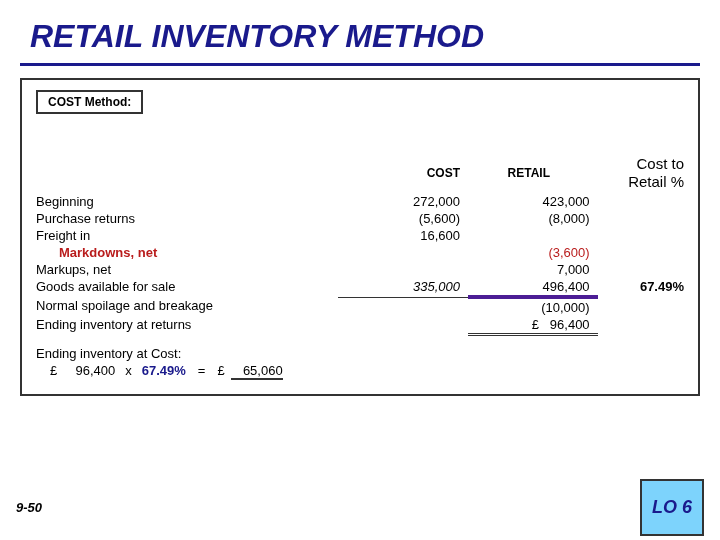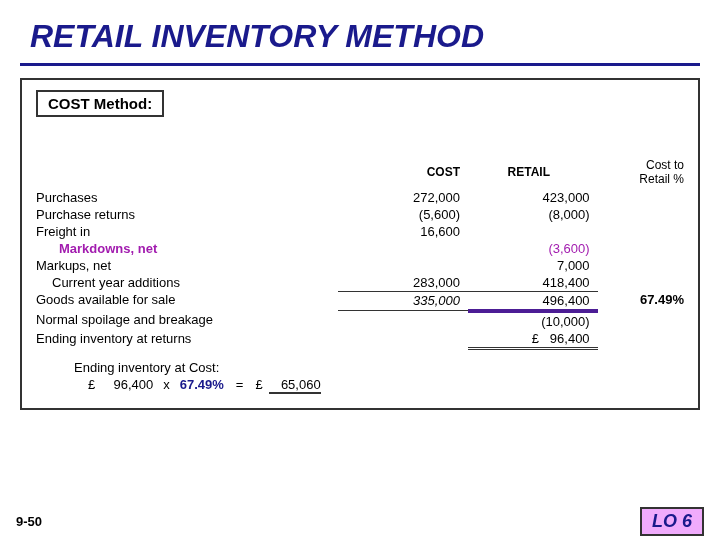--- a/index.html
+++ b/index.html
@@ -29,21 +29,21 @@
     .content-box {
       margin: 0 20px;
       border: 2px solid #333;
       padding: 10px 14px 14px 14px;
     }
 
     .cost-method-label {
       display: inline-block;
       border: 2px solid #333;
       padding: 3px 10px;
-      font-size: 15px;
+      font-size: 12px;
       font-weight: bold;
       margin-bottom: 10px;
     }
 
     table {
       width: 100%;
       border-collapse: collapse;
       font-size: 13px;
       margin-top: 31px;
     }
@@ -69,28 +69,27 @@
 
     td {
       padding: 1px 0;
       vertical-align: top;
     }
 
     .label-cell { text-align: left; font-size: 13px; }
     .value-cell { text-align: right; padding-right: 8px; font-size: 13px; }
     .pct-cell { text-align: right; font-size: 13px; font-weight: bold; }
 
-    .red { color: #a21caf; padding-left: 23px; }
+    .red { color: #b91c1c; padding-left: 23px; }
     .bold { font-weight: bold; }
     .indent { padding-left: 16px; }
 
     .footer-row {
       margin-top: 10px;
       font-size: 13px;
-      margin-left: 38px;
     }
 
     .footer-equation {
       display: flex;
       align-items: baseline;
       gap: 6px;
       margin-top: 2px;
       padding-left: 14px;
       font-size: 13px;
     }
@@ -102,58 +101,59 @@
       right: 0;
       display: flex;
       justify-content: space-between;
       align-items: center;
       padding: 4px 16px;
     }
 
     .page-num {
       font-size: 13px;
       font-weight: bold;
+      font-style: italic;
     }
 
     .lo-badge {
       font-size: 18px;
       font-weight: bold;
       font-style: italic;
       color: #1a1a8c;
-      background: #f0abfc;
+      background: #7dd3fc;
       border: 2px solid #333;
-      padding: 2px 10px;
+      padding: 16px 10px;
     }
   </style>
 </head>
 <body>
 
 <div class="page-title">RETAIL INVENTORY METHOD</div>
 <div class="divider"></div>
 
 <div class="content-box">
   <div class="cost-method-label">COST Method:</div>
 
   <table>
     <thead>
       <tr>
         <th class="th-label col-label"></th>
         <th class="col-cost th-cost-retail-pct">COST</th>
         <th class="col-retail th-cost-retail-pct">RETAIL</th>
-        <th class="col-pct th-cost-retail-pct" style="text-align:right; font-weight:normal; font-size:12px; line-height:1.2;">
+        <th class="col-pct th-cost-retail-pct" style="text-align:right; font-weight:normal; font-size:15px; line-height:1.2;">
           <span>Cost to</span><br>
           <span>Retail %</span>
         </th>
       </tr>
     </thead>
     <tbody>
 
 
       <tr>
-        <td class="label-cell">Purchases</td>
+        <td class="label-cell">Beginning</td>
         <td class="value-cell">272,000</td>
         <td class="value-cell">423,000</td>
         <td class="pct-cell"></td>
       </tr>
 
       <tr>
         <td class="label-cell">Purchase returns</td>
         <td class="value-cell">(5,600)</td>
         <td class="value-cell">(8,000)</td>
         <td class="pct-cell"></td>
@@ -173,26 +173,20 @@
         <td class="pct-cell"></td>
       </tr>
 
       <tr>
         <td class="label-cell">Markups, net</td>
         <td class="value-cell"></td>
         <td class="value-cell">7,000</td>
         <td class="pct-cell"></td>
       </tr>
 
-      <tr>
-        <td class="label-cell indent">Current year additions</td>
-        <td class="value-cell" style="border-bottom:1px solid #333;">283,000</td>
-        <td class="value-cell" style="border-bottom:1px solid #333;">418,400</td>
-        <td class="pct-cell"></td>
-      </tr>
 
       <tr>
         <td class="label-cell">Goods available for sale</td>
         <td class="value-cell" style="border-bottom:1px solid #333;font-style:italic;">335,000</td>
         <td class="value-cell" style="border-bottom:4px solid #4c1d95;">496,400</td>
         <td class="pct-cell bold">67.49%</td>
       </tr>
 
       <tr>
         <td class="label-cell">Normal spoilage and breakage</td>

